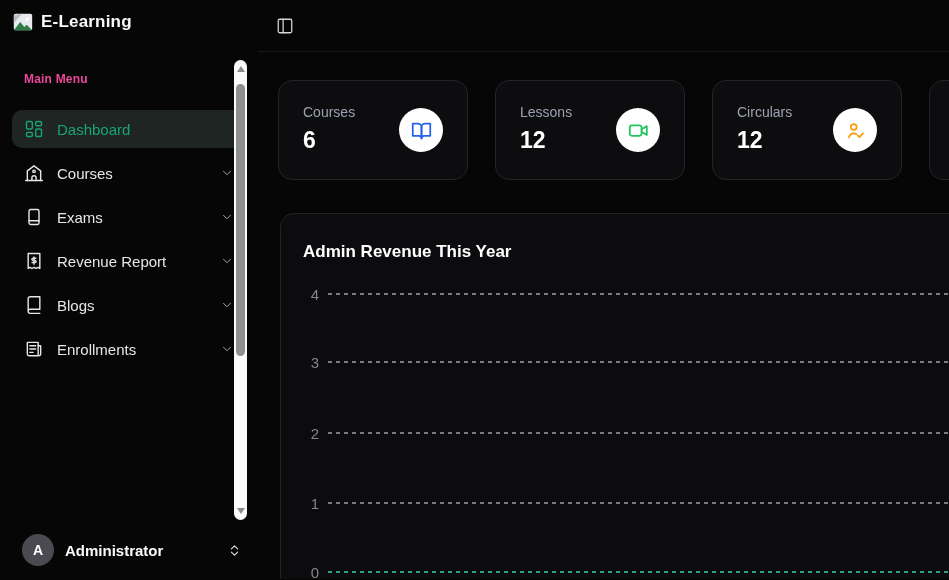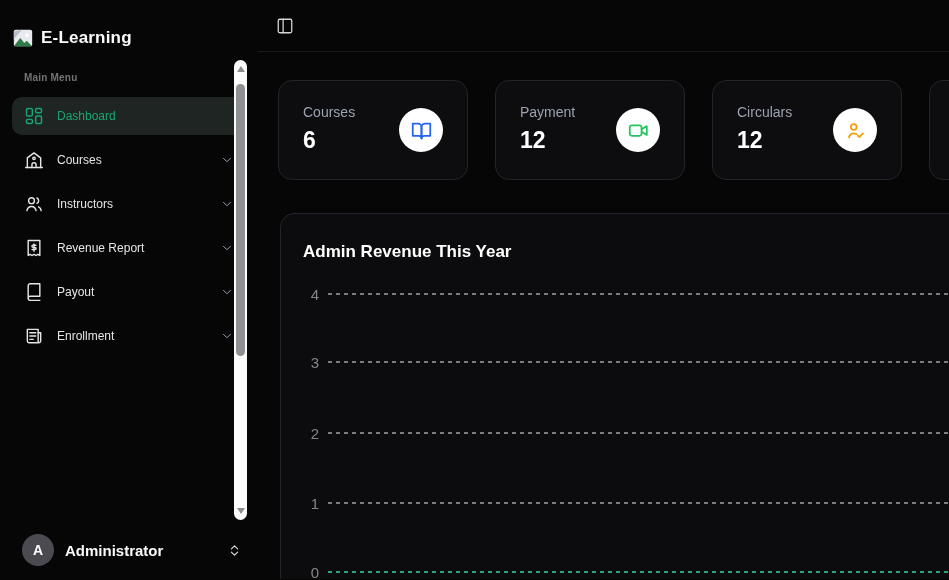--- a/index.html
+++ b/index.html
@@ -4,30 +4,30 @@
 <style>
   * { margin:0; padding:0; box-sizing:border-box; }
   html,body { width:949px; height:580px; overflow:hidden; }
   body {
     background:#060607; color:#f4f4f5;
     font-family:"Liberation Sans", sans-serif;
     display:flex;
   }
   
   .sidebar { width:258px; flex-shrink:0; position:relative; background:#060607; }
-  .sidebar-header { display:flex; align-items:center; gap:7px; padding:27px 12px; }
+  .sidebar-header { display:flex; align-items:center; gap:7px; padding:11px 12px; }
   .logo-text { font-size:17px; font-weight:700; letter-spacing:.2px; color:#fafafa; }
   .sidebar-body {
     position:absolute; top:56px; left:0; right:0; height:466px;
     overflow:hidden; padding:16px 24px 0;
   }
-  .section-label { font-size:10px; font-weight:700; color:#737373; margin-bottom:14px; letter-spacing:.2px; }
+  .section-label { font-size:12px; font-weight:700; color:#ec4899; margin-bottom:24px; letter-spacing:.2px; }
   .menu-item {
     display:flex; align-items:center; gap:13px; height:44px;
-    color:#e6e6e9; font-size:12px; font-weight:500; cursor:pointer;
+    color:#e6e6e9; font-size:15px; font-weight:500; cursor:pointer;
   }
   .menu-item .mi-icon { width:20px; height:20px; flex-shrink:0; display:flex; }
   .menu-item .chevron { margin-left:auto; color:#9ca3af; display:flex; }
   .menu-item.active {
     background:#1f2522; color:#17a673; height:38px; margin:3px -12px;
     padding:0 12px; border-radius:10px;
   }
   
   .vscrollbar {
     position:absolute; right:11px; top:60px; width:13px; height:460px;
@@ -127,38 +127,36 @@
         </svg>
       </span>
       <span>Courses</span>
       <span class="chevron">
         <svg class="ico" width="14" height="14" viewBox="0 0 24 24">
             <path d="M6 9l6 6 6-6"></path>
           </svg>
       </span>
     </div>
 
-
-
-    <div class="menu-item">
-      <span class="mi-icon">
-        <svg class="ico" width="20" height="20" viewBox="0 0 24 24">
-          <circle cx="9" cy="8" r="3.5"></circle>
-            <path d="M3.5 20c.6-3 2.8-5 5.5-5s4.9 2 5.5 5"></path>
-          <path d="M15.5 4.8a3.5 3.5 0 0 1 0 6.4"></path>
-            <path d="M17.5 15.4c1.7.9 2.9 2.6 3.1 4.6"></path>
-        </svg>
-      </span>
-      <span>Instructors</span>
-      <span class="chevron">
-        <svg class="ico" width="14" height="14" viewBox="0 0 24 24">
-            <path d="M6 9l6 6 6-6"></path>
-          </svg>
-      </span>
-    </div>
+    <div class="menu-item">
+      <span class="mi-icon">
+        <svg class="ico" width="20" height="20" viewBox="0 0 24 24">
+          <rect x="6" y="3" width="12" height="18" rx="2"></rect>
+            <path d="M6 16.5h12"></path>
+        </svg>
+      </span>
+      <span>Exams</span>
+      <span class="chevron">
+        <svg class="ico" width="14" height="14" viewBox="0 0 24 24">
+            <path d="M6 9l6 6 6-6"></path>
+          </svg>
+      </span>
+    </div>
+
+
 
     <div class="menu-item">
       <span class="mi-icon">
         <svg class="ico" width="20" height="20" viewBox="0 0 24 24">
           <path d="M5 3h14v18l-2.3-1.4-2.3 1.4-2.4-1.4L9.6 21l-2.3-1.4L5 21z"></path>
           <path d="M14.3 8.6h-3.5a1.3 1.3 0 0 0 0 2.6h2.4a1.3 1.3 0 0 1 0 2.6H9.7"></path>
           <path d="M12 7.2v8.6"></path>
         </svg>
       </span>
       <span>Revenue Report</span>
@@ -170,37 +168,37 @@
     </div>
 
 
 
     <div class="menu-item">
       <span class="mi-icon">
         <svg class="ico" width="20" height="20" viewBox="0 0 24 24">
           <path d="M5 19.5V4.5A2.5 2.5 0 0 1 7.5 2H19v15H7.5A2.5 2.5 0 0 0 5 19.5 2.5 2.5 0 0 0 7.5 22H19"></path>
         </svg>
       </span>
-      <span>Payout</span>
+      <span>Blogs</span>
       <span class="chevron">
         <svg class="ico" width="14" height="14" viewBox="0 0 24 24">
             <path d="M6 9l6 6 6-6"></path>
           </svg>
       </span>
     </div>
 
     <div class="menu-item">
       <span class="mi-icon">
         <svg class="ico" width="20" height="20" viewBox="0 0 24 24">
           <path d="M4 4h13v16H6a2 2 0 0 1-2-2z"></path>
             <path d="M17 8h3v10a2 2 0 0 1-2 2"></path>
           <path d="M7 8h7M7 12h7M7 16h4"></path>
         </svg>
       </span>
-      <span>Enrollment</span>
+      <span>Enrollments</span>
       <span class="chevron">
         <svg class="ico" width="14" height="14" viewBox="0 0 24 24">
             <path d="M6 9l6 6 6-6"></path>
           </svg>
       </span>
     </div>
   </div>
 
   <div class="vscrollbar">
     <div class="scroll-arrow-up"></div>
@@ -243,21 +241,21 @@
         <div class="stat-icon-wrap" style="color:#2563eb;">
           <svg class="ico" width="21" height="21" viewBox="0 0 24 24" style="stroke-width:2;">
             <path d="M2 4h6a4 4 0 0 1 4 4v13a3 3 0 0 0-3-3H2z"></path>
             <path d="M22 4h-6a4 4 0 0 0-4 4v13a3 3 0 0 1 3-3h7z"></path>
           </svg>
         </div>
       </div>
 
       <div class="stat-card">
         <div>
-          <div class="stat-label">Payment</div>
+          <div class="stat-label">Lessons</div>
           <div class="stat-value">12</div>
         </div>
         <div class="stat-icon-wrap" style="color:#22c55e;">
           <svg class="ico" width="21" height="21" viewBox="0 0 24 24" style="stroke-width:2;">
             <rect x="2" y="6" width="13.5" height="12" rx="2.5"></rect>
               <path d="M15.5 10.5 21.5 7v10l-6-3.5"></path>
           </svg>
         </div>
       </div>
 

